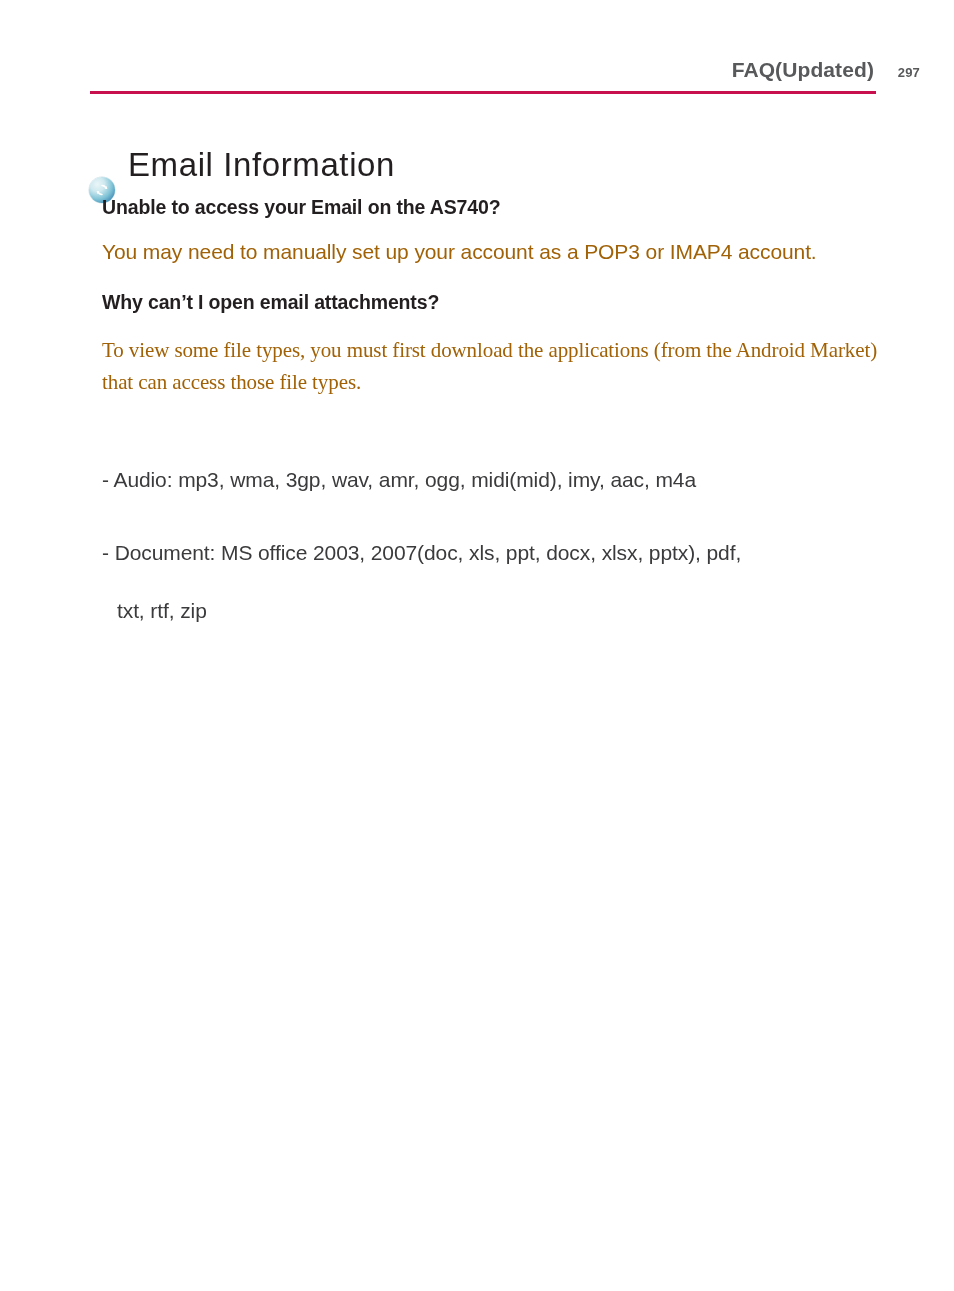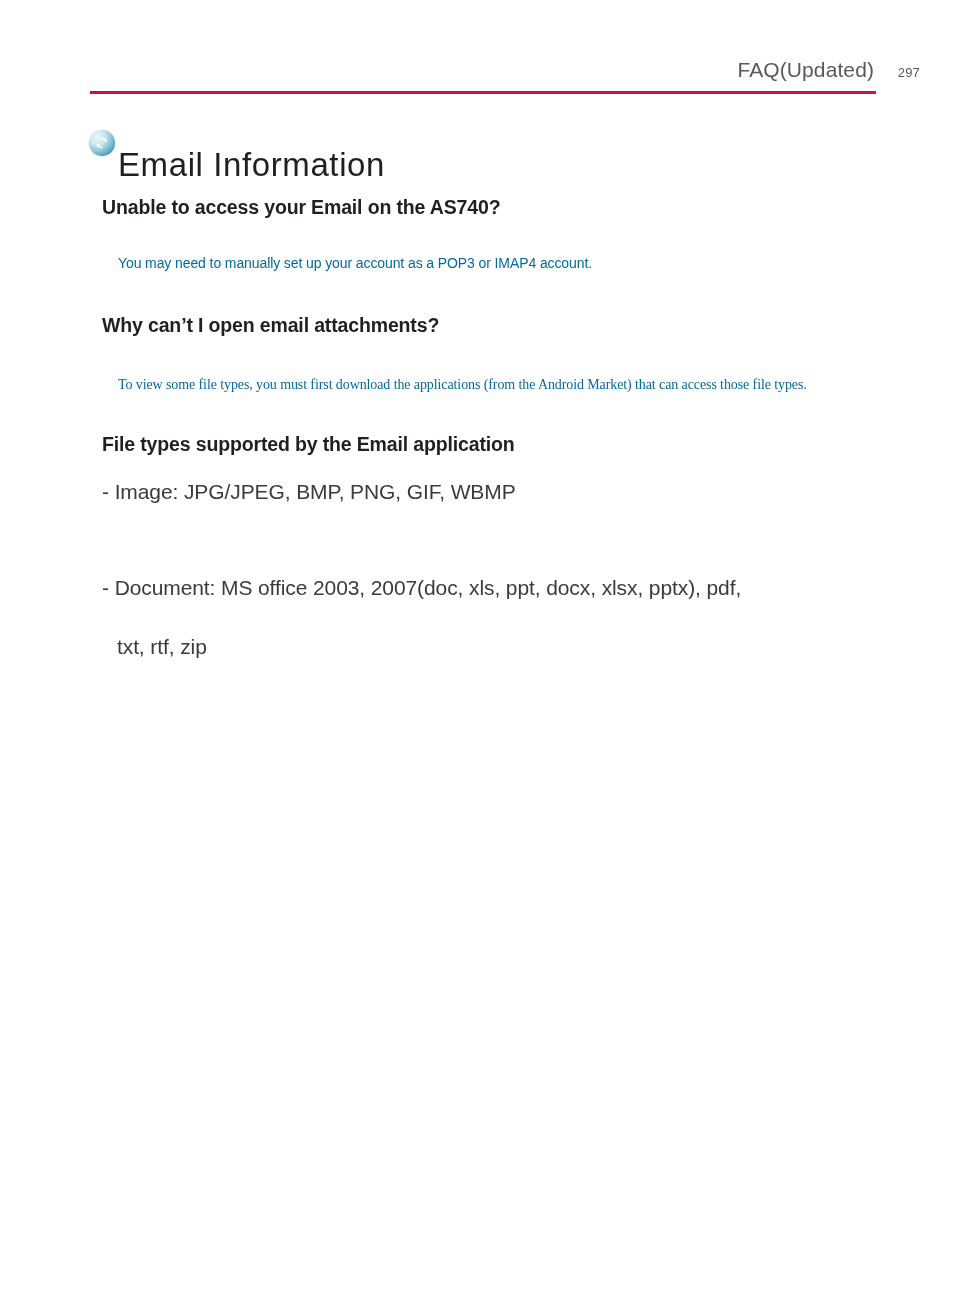--- a/index.html
+++ b/index.html
@@ -16,20 +16,21 @@
     overflow: hidden;
   }
 
   
   .page-header {
     position: absolute;
     left: 90px;
     right: 34px;
     top: 58px;
     height: 34px;
+    font-weight: bold;
   }
   .header-inner {
     display: flex;
     align-items: baseline;
     justify-content: flex-end;
     gap: 12px;
   }
   .header-title {
     font-size: 21px;
     color: #58595b;
@@ -51,22 +52,22 @@
     height: 3px;
     background: #c8104e;
   }
 
   
   .section-title-row {
     position: absolute;
     left: 89px;
     top: 126px;
     display: flex;
-    align-items: flex-start;
-    gap: 3px;
+    align-items: flex-end;
+    gap: 13px;
   }
   .title-badge {
     width: 26px;
     height: 26px;
     border-radius: 50%;
     position: relative;
     background: radial-gradient(circle at 32% 28%, #eaf6f8 0%, #cfe9ef 28%, #7fc3d6 58%, #3b86b4 85%, #2f6fa2 100%);
     flex: 0 0 auto;
     margin-top: 4px;
     box-shadow: 0 0 0 0.5px rgba(120,170,190,0.35);
@@ -93,23 +94,23 @@
     width: 790px;
   }
   .q-heading {
     font-weight: bold;
     font-size: 19.5px;
     color: #231f20;
     letter-spacing: -0.15px;
     margin: 0;
   }
   .a-para {
-    font-size: 14px;
-    color: #0369a1;
-    margin: 16px;
+    font-size: 21px;
+    color: #a16207;
+    margin: 0;
     letter-spacing: -0.1px;
   }
   .a-para.tight { line-height: 1.28; }
   .a-para.loose { line-height: 1.52; font-family: Liberation Serif, serif; }
 
   .bullet-line {
     font-size: 21px;
     color: #3b3b3d;
     letter-spacing: -0.1px;
     margin: 0;
@@ -159,28 +160,27 @@
   <p class="a-para tight">You may need to manually set up your account as a POP3 or IMAP4 account.</p>
 
   <div class="sp-p1"></div>
 
   <h2 class="q-heading">Why can’t I open email attachments?</h2>
   <div class="sp-h2"></div>
   <p class="a-para loose">To view some file types, you must first download the applications (from the Android Market) that can access those file types.</p>
 
   <div class="sp-p2"></div>
 
-  <h2 class="q-heading">File types supported by the Email application</h2>
   <div class="sp-h3"></div>
 
-  <p class="bullet-line">
-    <span>- Image: JPG/JPEG, BMP, PNG, GIF, WBMP</span>
-  </p>
   <div class="sp-b"></div>
 
+  <p class="bullet-line">
+    <span>- Audio: mp3, wma, 3gp, wav, amr, ogg, midi(mid), imy, aac, m4a</span>
+  </p>
   <div class="sp-b"></div>
 
   <div class="sp-b"></div>
 
   <p class="bullet-line">
     <span>- Document: MS office 2003, 2007(doc, xls, ppt, docx, xlsx, pptx), pdf,</span>
     <span class="cont">txt, rtf, zip</span>
   </p>
 
 </div>

